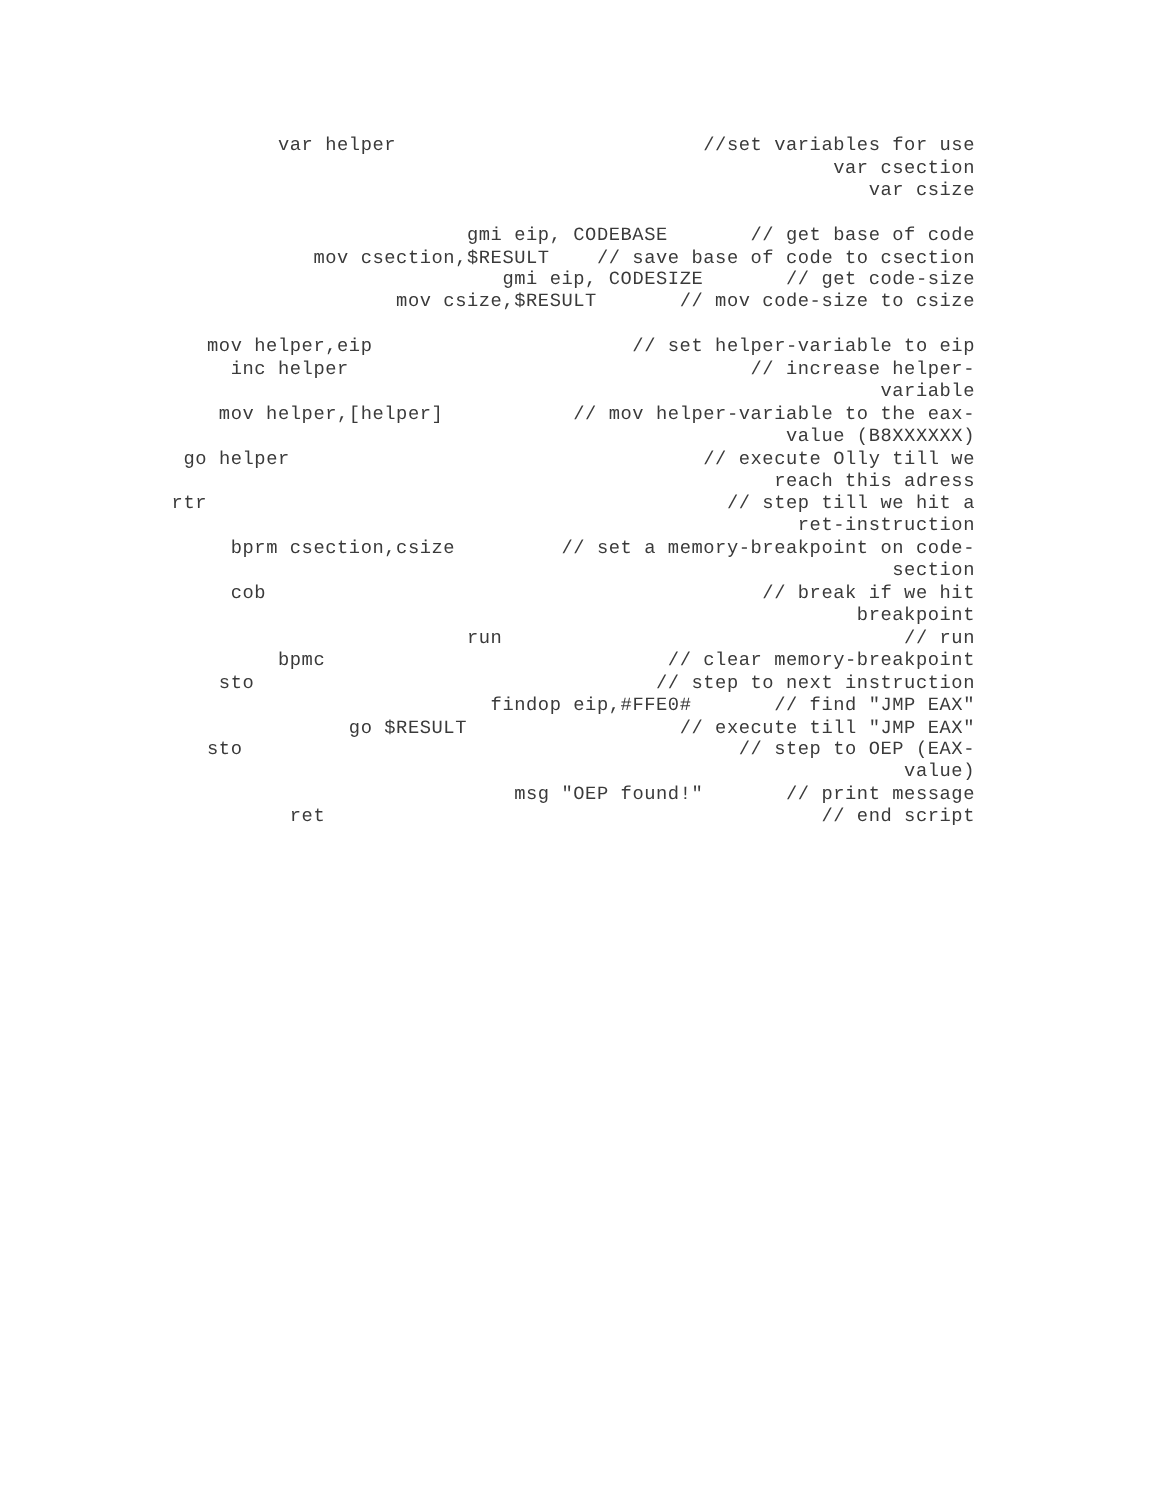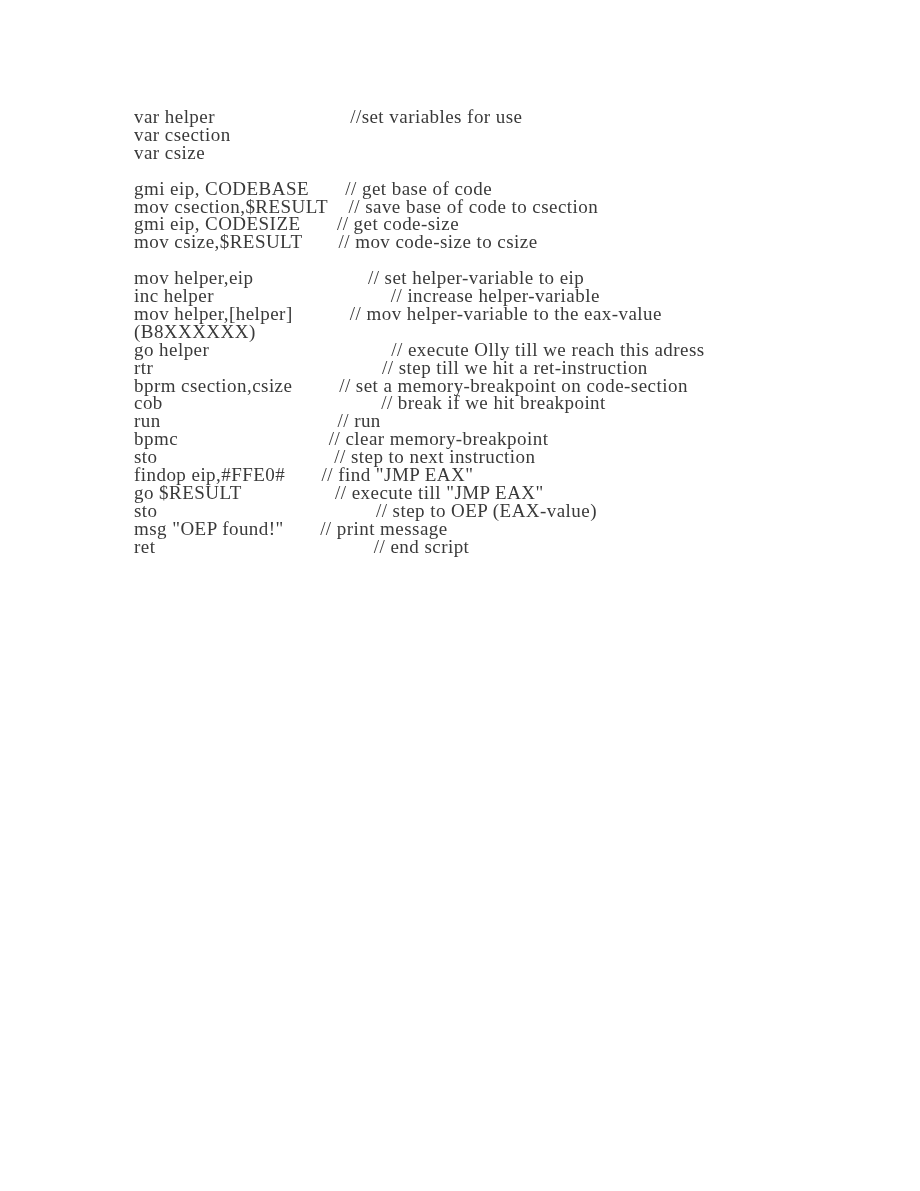--- a/index.html
+++ b/index.html
@@ -18,28 +18,29 @@
     position: relative;
     width: 920px;
     height: 1191px;
     background: #ffffff;
   }
   .code-block {
     position: absolute;
     left: 134px;
     top: 108px;
     width: 646px;           
-    font-family: Liberation Serif, serif;
-    font-size: 19px;
+    font-family: Liberation Mono, monospace;
+    font-size: 15px;
     line-height: 17.9px;
     letter-spacing: 0.45px;
     color: #3a3a3a;
     white-space: pre-wrap;
     word-break: break-word;
     overflow-wrap: break-word;
+    text-align: right;
     -webkit-font-smoothing: none;
   }
   .code-line {
     display: block;
     min-height: 17.9px;
     white-space: pre-wrap;
     word-break: break-word;
     overflow-wrap: break-word;
   }
   .code-line.blank {

